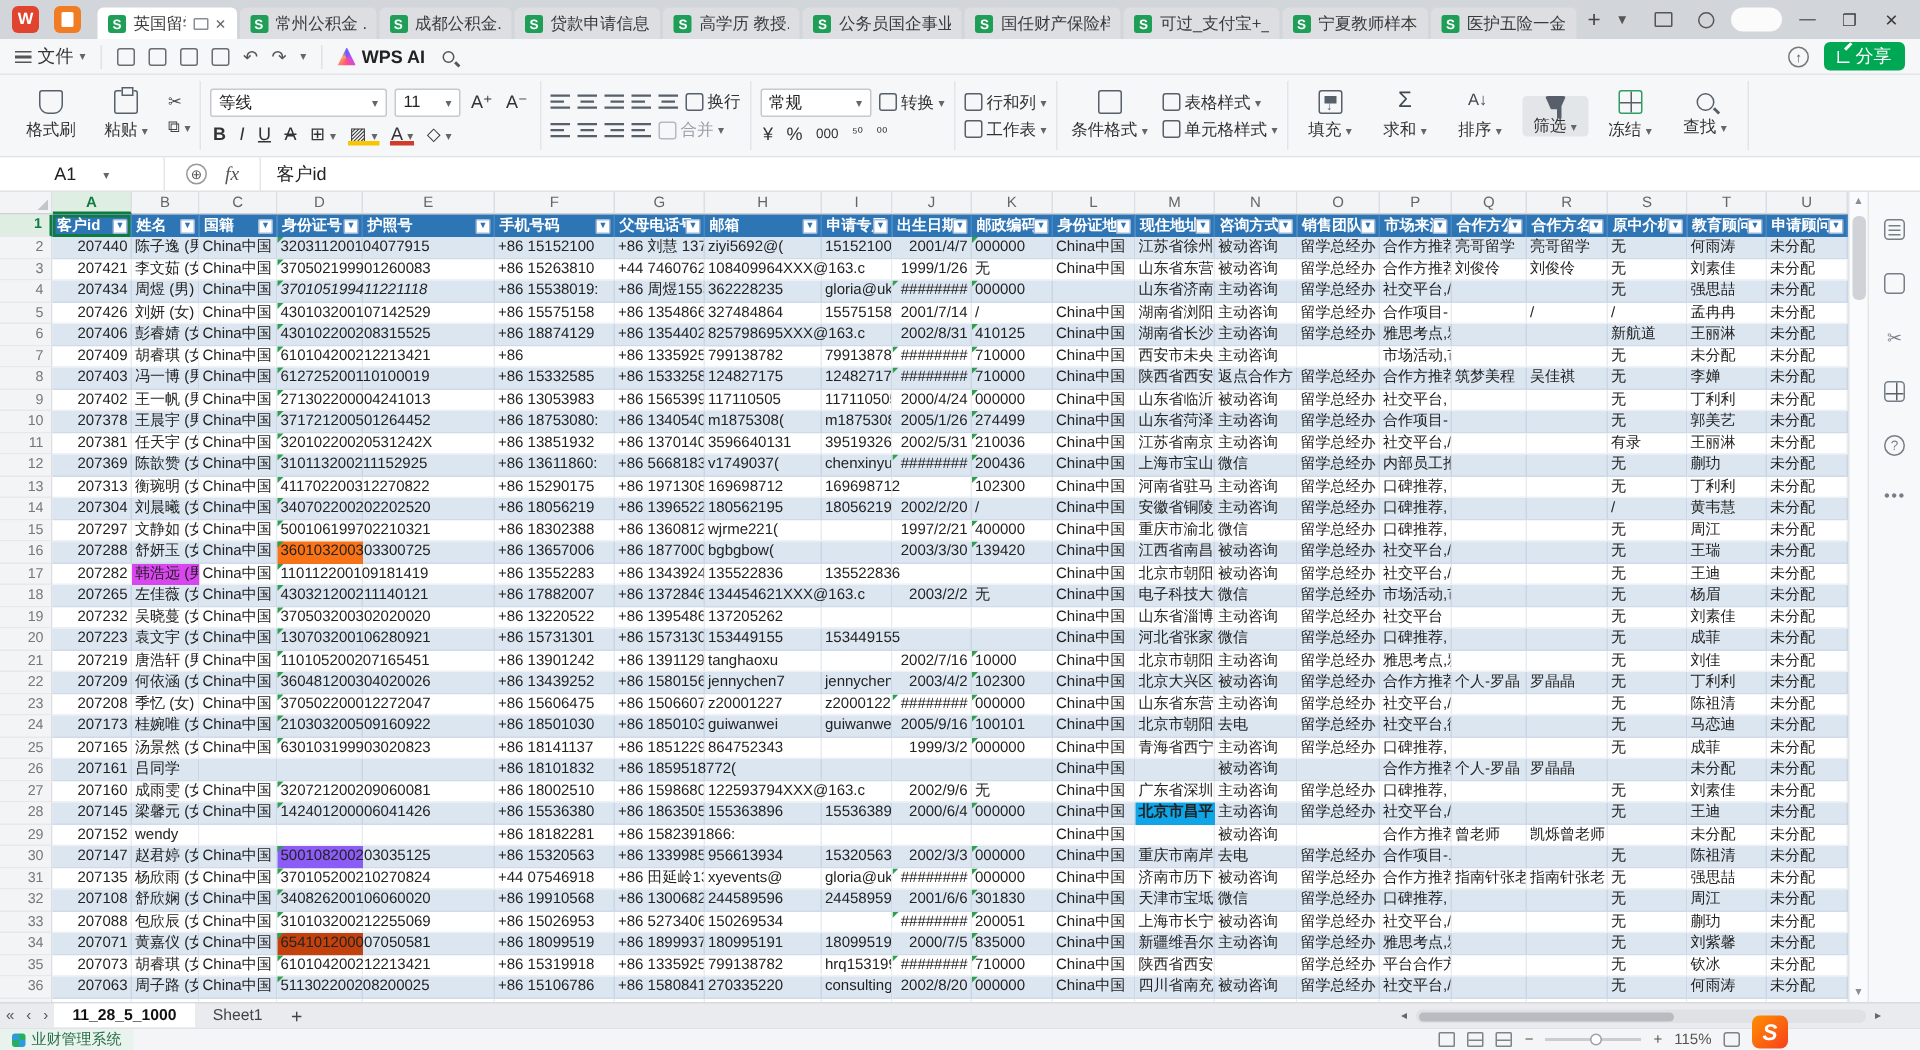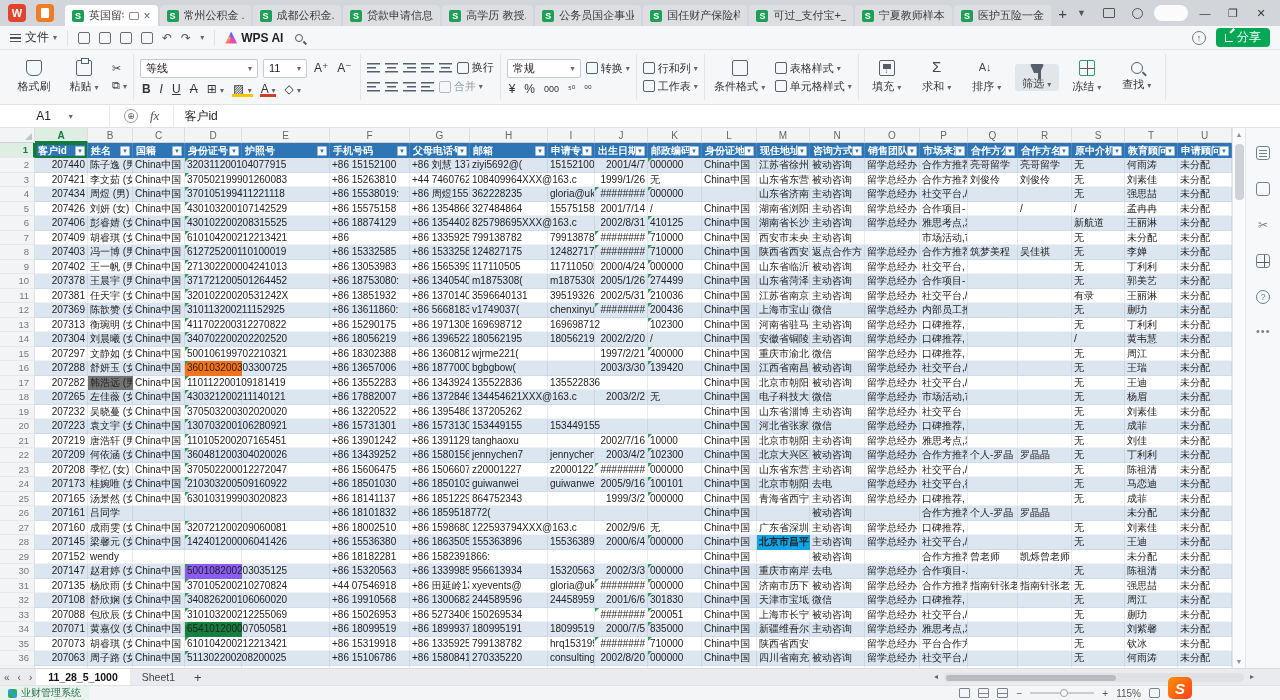--- a/index.html
+++ b/index.html
@@ -502,21 +502,21 @@
         <div class="cell" style="width: 54px; background: rgb(255, 255, 255);">刘俊伶</div>
         <div class="cell" style="width: 53px; background: rgb(255, 255, 255);">无</div>
         <div class="cell" style="width: 53px; background: rgb(255, 255, 255);">刘素佳</div>
         <div class="cell" style="width: 54px; background: rgb(255, 255, 255);">未分配</div>
       </div>
       <div class="grow">
         <div class="gut">4</div>
         <div class="cell num" style="width: 53px; background: rgb(220, 230, 241);">207434</div>
         <div class="cell" style="width: 45px; background: rgb(220, 230, 241);">周煜 (男)</div>
         <div class="cell" style="width: 52px; background: rgb(220, 230, 241);">China中国</div>
-        <div class="cell tri ovf" style="width: 57px; background: rgb(220, 230, 241);">370105199411221118</div>
+        <div class="cell tri ovf" style="width: 57px; background: rgb(220, 230, 241); font-style: italic;">370105199411221118</div>
         <div class="cell" style="width: 88px; background: rgb(220, 230, 241);"></div>
         <div class="cell" style="width: 80px; background: rgb(220, 230, 241);">+86 15538019:</div>
         <div class="cell" style="width: 60px; background: rgb(220, 230, 241);">+86 周煜155380:</div>
         <div class="cell" style="width: 78px; background: rgb(220, 230, 241);">362228235</div>
         <div class="cell" style="width: 47px; background: rgb(220, 230, 241);">gloria@uk(</div>
         <div class="cell num tri" style="width: 53px; background: rgb(220, 230, 241);">########</div>
         <div class="cell tri" style="width: 54px; background: rgb(220, 230, 241);">000000</div>
         <div class="cell" style="width: 55px; background: rgb(220, 230, 241);"></div>
         <div class="cell" style="width: 53px; background: rgb(220, 230, 241);">山东省济南</div>
         <div class="cell" style="width: 55px; background: rgb(220, 230, 241);">主动咨询</div>
@@ -812,21 +812,21 @@
         <div class="cell" style="width: 48px; background: rgb(220, 230, 241);">社交平台,/</div>
         <div class="cell" style="width: 50px; background: rgb(220, 230, 241);"></div>
         <div class="cell" style="width: 54px; background: rgb(220, 230, 241);"></div>
         <div class="cell" style="width: 53px; background: rgb(220, 230, 241);">无</div>
         <div class="cell" style="width: 53px; background: rgb(220, 230, 241);">王瑞</div>
         <div class="cell" style="width: 54px; background: rgb(220, 230, 241);">未分配</div>
       </div>
       <div class="grow">
         <div class="gut">17</div>
         <div class="cell num" style="width: 53px; background: rgb(255, 255, 255);">207282</div>
-        <div class="cell" style="width: 45px; background: #737373;">韩浩远 (男</div>
+        <div class="cell" style="width: 45px; background: #d946ef;">韩浩远 (男</div>
         <div class="cell" style="width: 52px; background: rgb(255, 255, 255);">China中国</div>
         <div class="cell tri ovf" style="width: 57px; background: rgb(255, 255, 255);">110112200109181419</div>
         <div class="cell" style="width: 88px; background: rgb(255, 255, 255);"></div>
         <div class="cell" style="width: 80px; background: rgb(255, 255, 255);">+86 13552283</div>
         <div class="cell" style="width: 60px; background: rgb(255, 255, 255);">+86 13439245:</div>
         <div class="cell" style="width: 78px; background: rgb(255, 255, 255);">135522836</div>
         <div class="cell ovf" style="width: 47px; background: rgb(255, 255, 255);">135522836</div>
         <div class="cell num" style="width: 53px; background: rgb(255, 255, 255);"></div>
         <div class="cell" style="width: 54px; background: rgb(255, 255, 255);"></div>
         <div class="cell" style="width: 55px; background: rgb(255, 255, 255);">China中国</div>
@@ -1222,21 +1222,21 @@
         <div class="cell" style="width: 54px; background: rgb(255, 255, 255);"></div>
         <div class="cell" style="width: 53px; background: rgb(255, 255, 255);">无</div>
         <div class="cell" style="width: 53px; background: rgb(255, 255, 255);">蒯玏</div>
         <div class="cell" style="width: 54px; background: rgb(255, 255, 255);">未分配</div>
       </div>
       <div class="grow">
         <div class="gut">34</div>
         <div class="cell num" style="width: 53px; background: rgb(220, 230, 241);">207071</div>
         <div class="cell" style="width: 45px; background: rgb(220, 230, 241);">黄嘉仪 (女</div>
         <div class="cell" style="width: 52px; background: rgb(220, 230, 241);">China中国</div>
-        <div class="cell tri ovf" style="width: 57px; background: #15803d;">654101200007050581</div>
+        <div class="cell tri ovf" style="width: 57px; background: #c2410c;">654101200007050581</div>
         <div class="cell" style="width: 88px; background: rgb(220, 230, 241);"></div>
         <div class="cell" style="width: 80px; background: rgb(220, 230, 241);">+86 18099519</div>
         <div class="cell" style="width: 60px; background: rgb(220, 230, 241);">+86 1899937166:</div>
         <div class="cell" style="width: 78px; background: rgb(220, 230, 241);">180995191</div>
         <div class="cell" style="width: 47px; background: rgb(220, 230, 241);">180995191</div>
         <div class="cell num" style="width: 53px; background: rgb(220, 230, 241);">2000/7/5</div>
         <div class="cell tri" style="width: 54px; background: rgb(220, 230, 241);">835000</div>
         <div class="cell" style="width: 55px; background: rgb(220, 230, 241);">China中国</div>
         <div class="cell" style="width: 53px; background: rgb(220, 230, 241);">新疆维吾尔</div>
         <div class="cell" style="width: 55px; background: rgb(220, 230, 241);">主动咨询</div>

